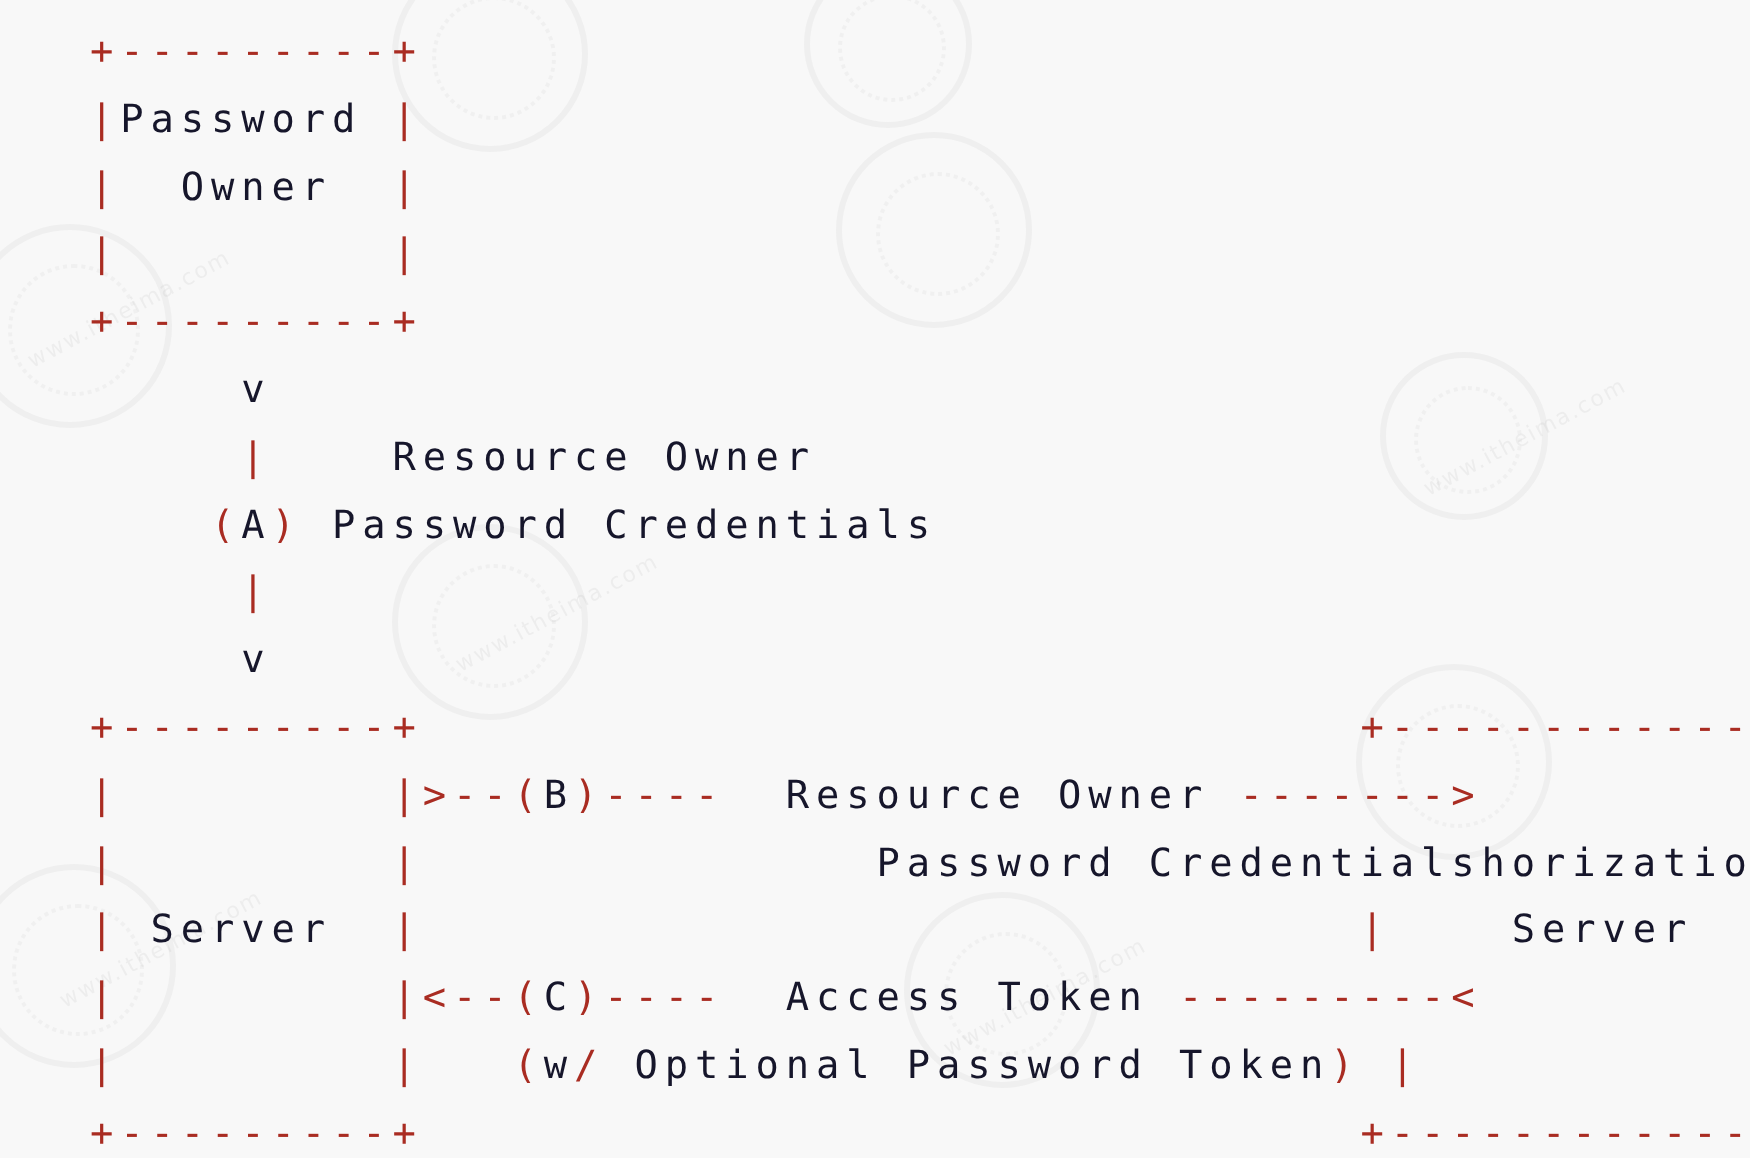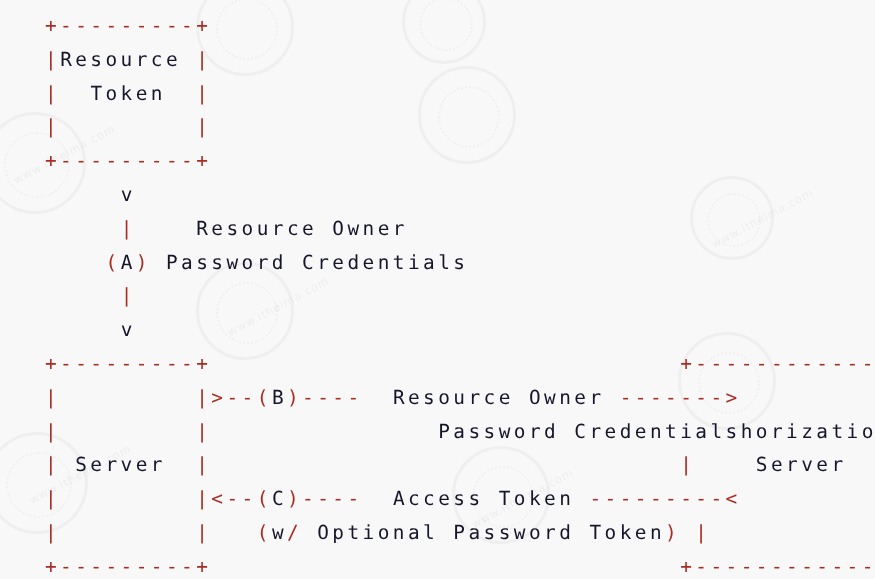--- a/index.html
+++ b/index.html
@@ -78,22 +78,22 @@
   <div class="watermark" style="left:678px; top:332px; width:92px; height:92px;"></div>
   <div class="watermark" style="left:690px; top:176px; width:78px; height:78px;"></div>
   <div class="watermark" style="left:402px; top:-20px; width:78px; height:78px;"></div>
   <div class="wm-text" style="left:24px; top:468px; transform:rotate(-28deg);">www.itheima.com</div>
   <div class="wm-text" style="left:222px; top:300px; transform:rotate(-28deg);">www.itheima.com</div>
   <div class="wm-text" style="left:466px; top:492px; transform:rotate(-28deg);">www.itheima.com</div>
   <div class="wm-text" style="left:706px; top:212px; transform:rotate(-28deg);">www.itheima.com</div>
   <div class="wm-text" style="left:8px; top:148px; transform:rotate(-28deg);">www.itheima.com</div>
 
   <pre id="ascii-art"><span class="p">+---------+                                               </span>
-<span class="p">|</span><span class="w">Resource </span><span class="p">|                                               </span>
-<span class="p">|  </span><span class="w">Token  </span><span class="p">|                                               </span>
+<span class="p">|</span><span class="w">Password </span><span class="p">|                                               </span>
+<span class="p">|  </span><span class="w">Owner  </span><span class="p">|                                               </span>
 <span class="p">|         |                                               </span>
 <span class="p">+---------+                                               </span>
      <span class="w">v                                                    </span>
      <span class="p">|    </span><span class="w">Resource Owner                                  </span>
     <span class="p">(</span><span class="w">A</span><span class="p">) </span><span class="w">Password Credentials                              </span>
      <span class="p">|                                                    </span>
      <span class="w">v                                                    </span>
 <span class="p">+---------+                               +--------------+</span>
 <span class="p">|         |&gt;--(</span><span class="w">B</span><span class="p">)----  </span><span class="w">Resource Owner </span><span class="p">-------&gt;           |</span>
 <span class="p">|         |               </span><span class="w">Password Credentialshorization </span>

